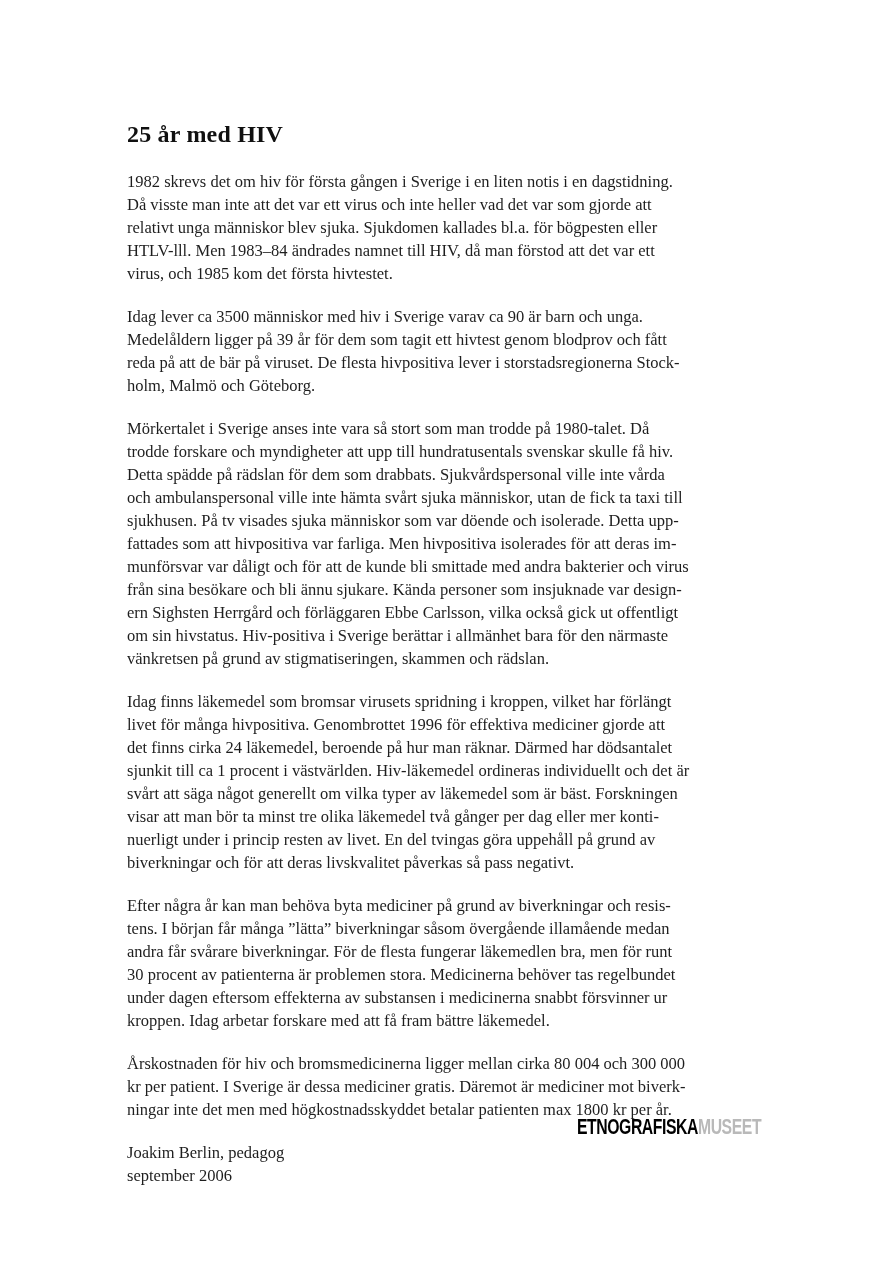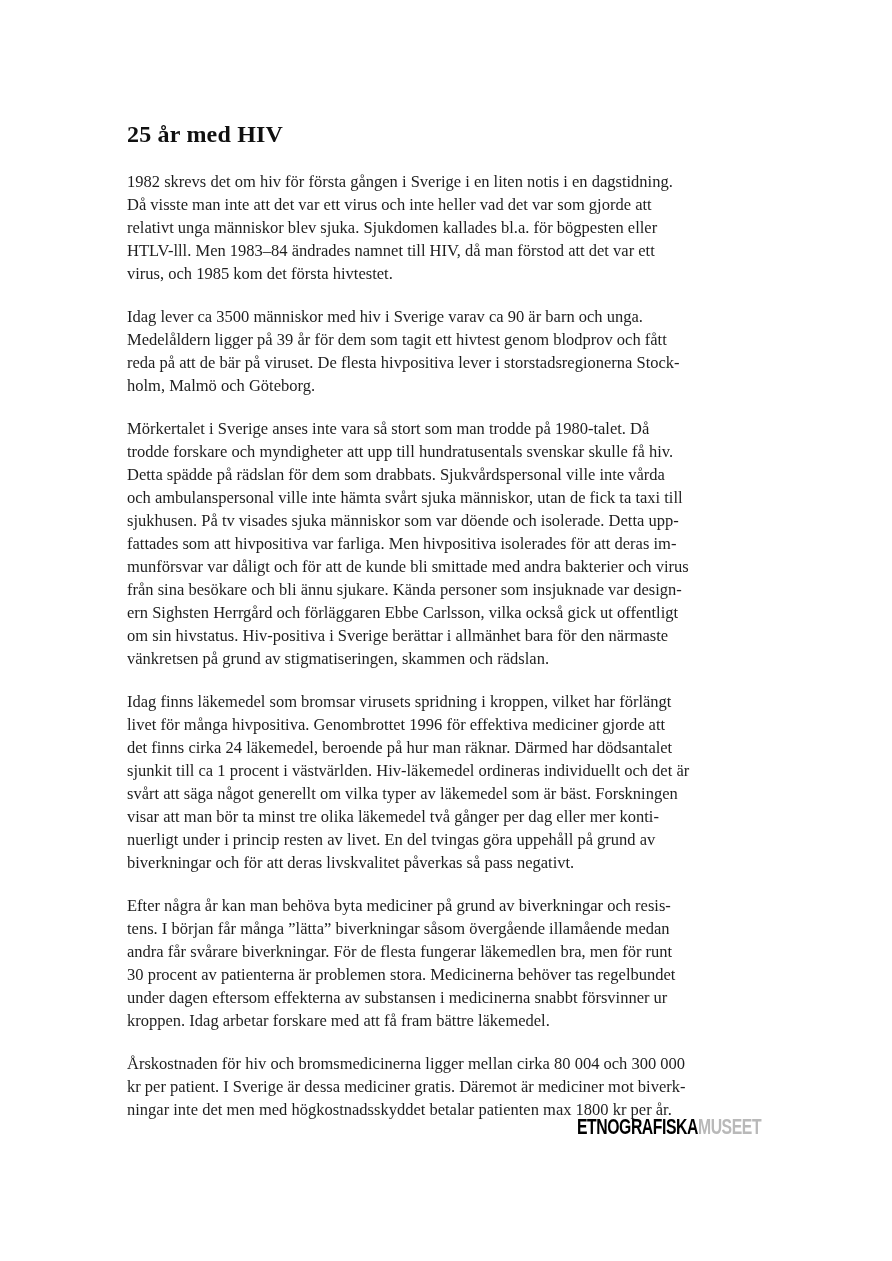--- a/index.html
+++ b/index.html
@@ -107,19 +107,23 @@
 tens. I början får många ”lätta” biverkningar såsom övergående illamående medan
 andra får svårare biverkningar. För de flesta fungerar läkemedlen bra, men för runt
 30 procent av patienterna är problemen stora. Medicinerna behöver tas regelbundet
 under dagen eftersom effekterna av substansen i medicinerna snabbt försvinner ur
 kroppen. Idag arbetar forskare med att få fram bättre läkemedel.</p>
 
     <p class="para">Årskostnaden för hiv och bromsmedicinerna ligger mellan cirka 80 004 och 300 000
 kr per patient. I Sverige är dessa mediciner gratis. Däremot är mediciner mot biverk-
 ningar inte det men med högkostnadsskyddet betalar patienten max 1800 kr per år.</p>
 
+    <div class="author-block">
+      <div>Joakim Berlin, pedagog</div>
+      <div>september 2006</div>
+    </div>
 
   </div>
 
   <div class="logo">
     <span class="logo-primary">ETNOGRAFISKA</span><span class="logo-secondary">MUSEET</span>
   </div>
 </div>
 
 </body></html>

